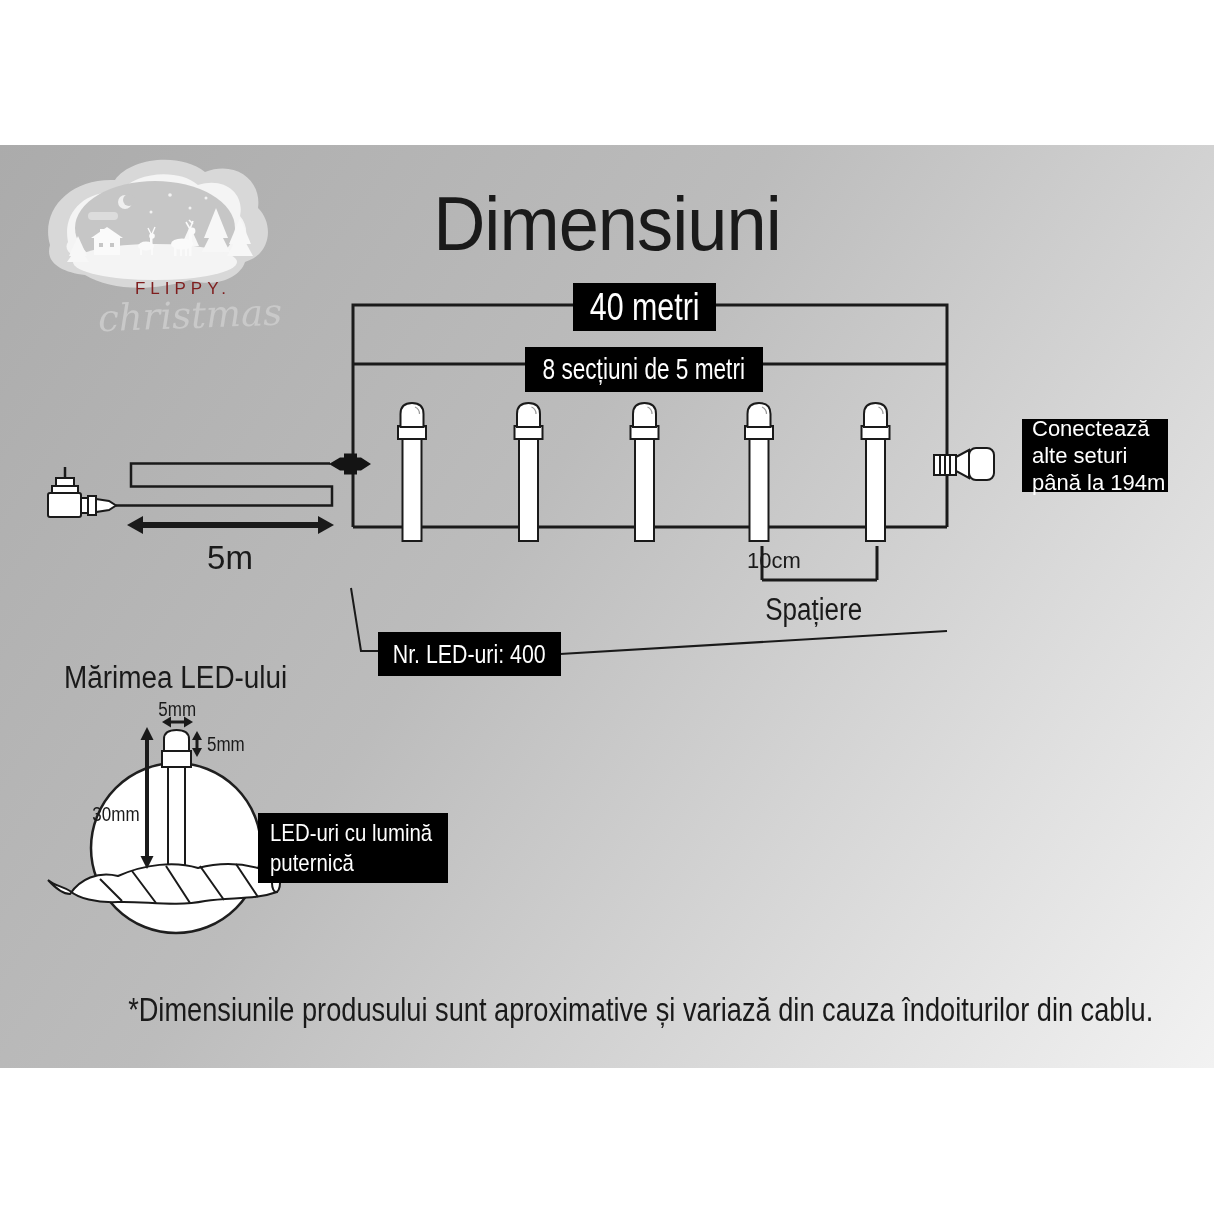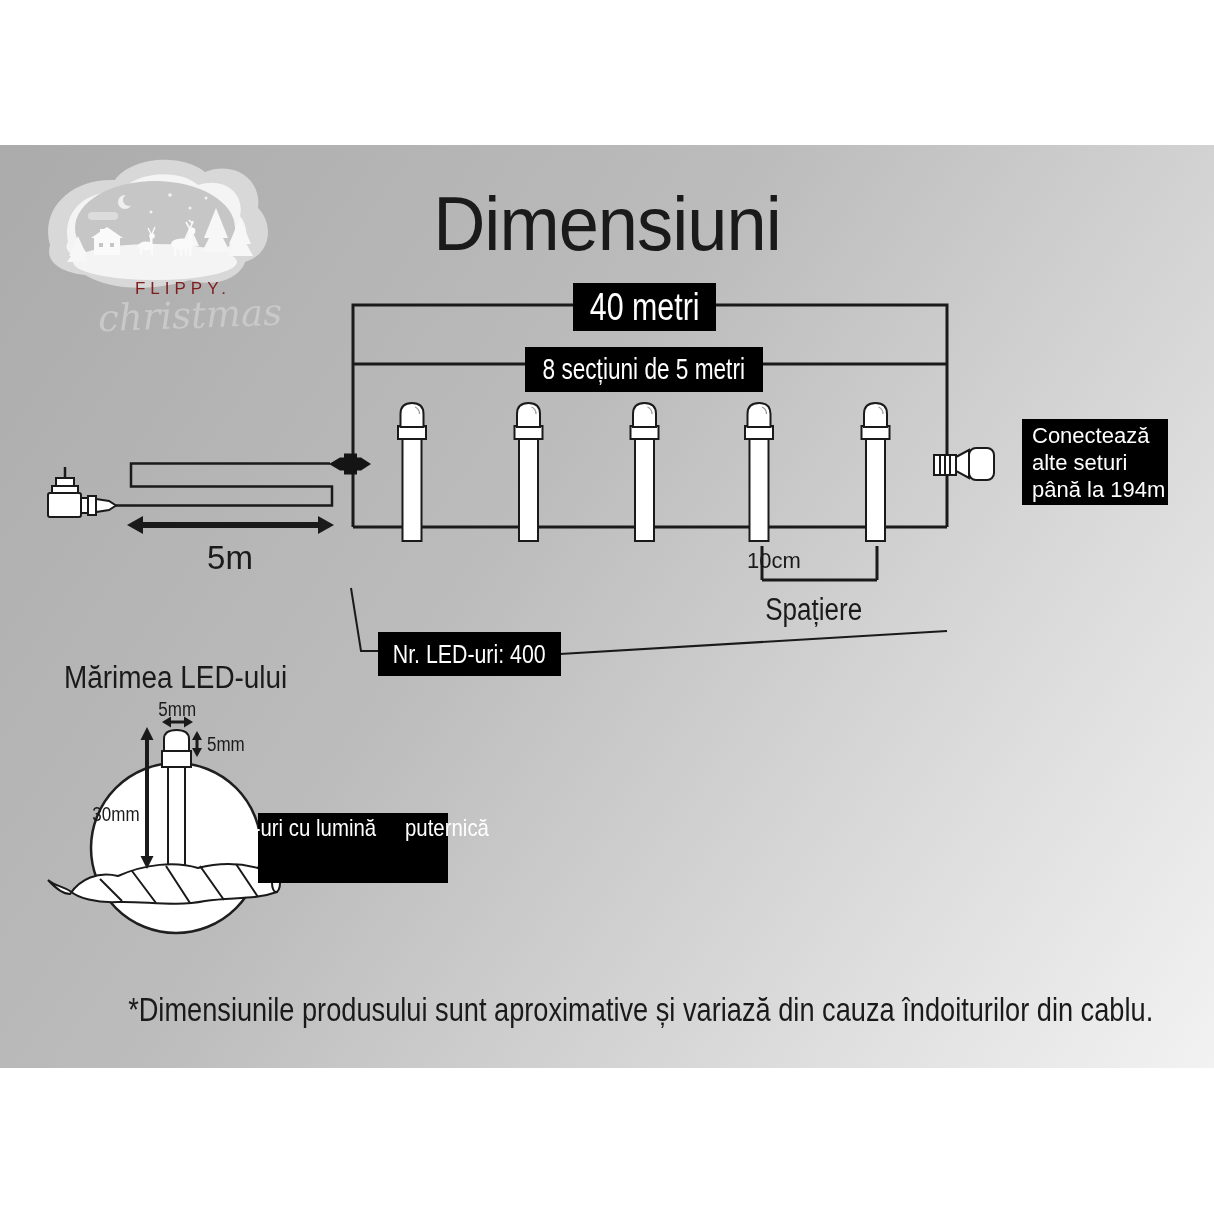--- a/index.html
+++ b/index.html
@@ -179,33 +179,33 @@
   <div class="abs t-title">Dimensiuni</div>
 
   <div class="blackbox" style="left:573px;top:283px;width:143px;height:48px;font-size:38px;">
     <span class="cx">40 metri</span>
   </div>
 
   <div class="blackbox" style="left:525px;top:347px;width:238px;height:45px;font-size:29px;">
     <span class="cx" style="transform:scaleX(0.78);">8 secțiuni de 5 metri</span>
   </div>
 
-  <div class="blackbox" style="left:1022px;top:419px;width:146px;height:86px;font-size:22px;
+  <div class="blackbox" style="left:1022px;top:419px;width:146px;height:73px;font-size:22px;
        flex-direction:column;align-items:flex-start;justify-content:center;padding-left:10px;box-sizing:border-box;line-height:27px;">
     <span>Conectează</span>
     <span>alte seturi</span>
     <span>până la 194m</span>
   </div>
 
   <div class="blackbox" style="left:378px;top:632px;width:183px;height:44px;font-size:26px;">
     <span class="cx" style="transform:scaleX(0.82);">Nr. LED-uri: 400</span>
   </div>
 
   <div class="blackbox" style="left:258px;top:813px;width:190px;height:70px;font-size:24px;
-       flex-direction:row;align-items:flex-start;justify-content:center;padding-left:12px;box-sizing:border-box;line-height:30px;">
+       flex-direction:column;align-items:flex-start;justify-content:center;padding-left:12px;box-sizing:border-box;line-height:30px;">
     <span class="cxl">LED-uri cu lumină</span>
     <span class="cxl">puternică</span>
   </div>
 
   <div class="abs t-center" style="left:180px;top:539px;width:100px;font-size:33px;">5m</div>
 
   <div class="abs t-center" style="left:724px;top:548px;width:100px;font-size:22px;">10cm</div>
 
   <div class="abs t-center" style="left:734px;top:592px;width:160px;font-size:31px;">
     <span class="cx" style="transform:scaleX(0.84);">Spațiere</span>

